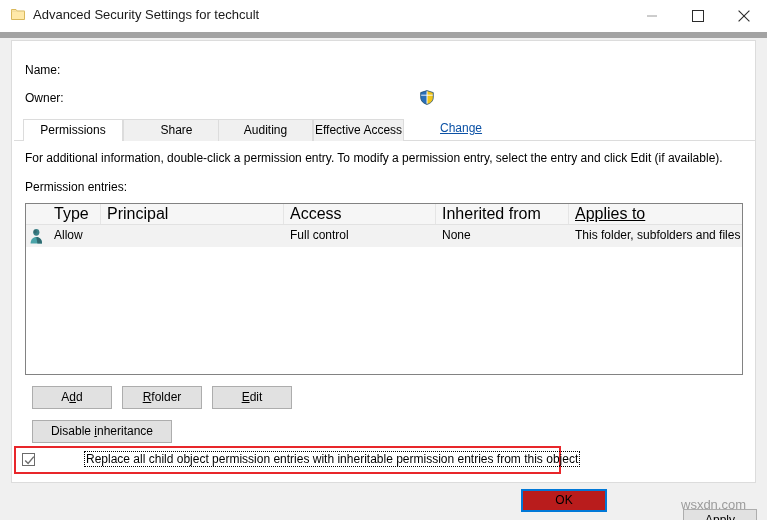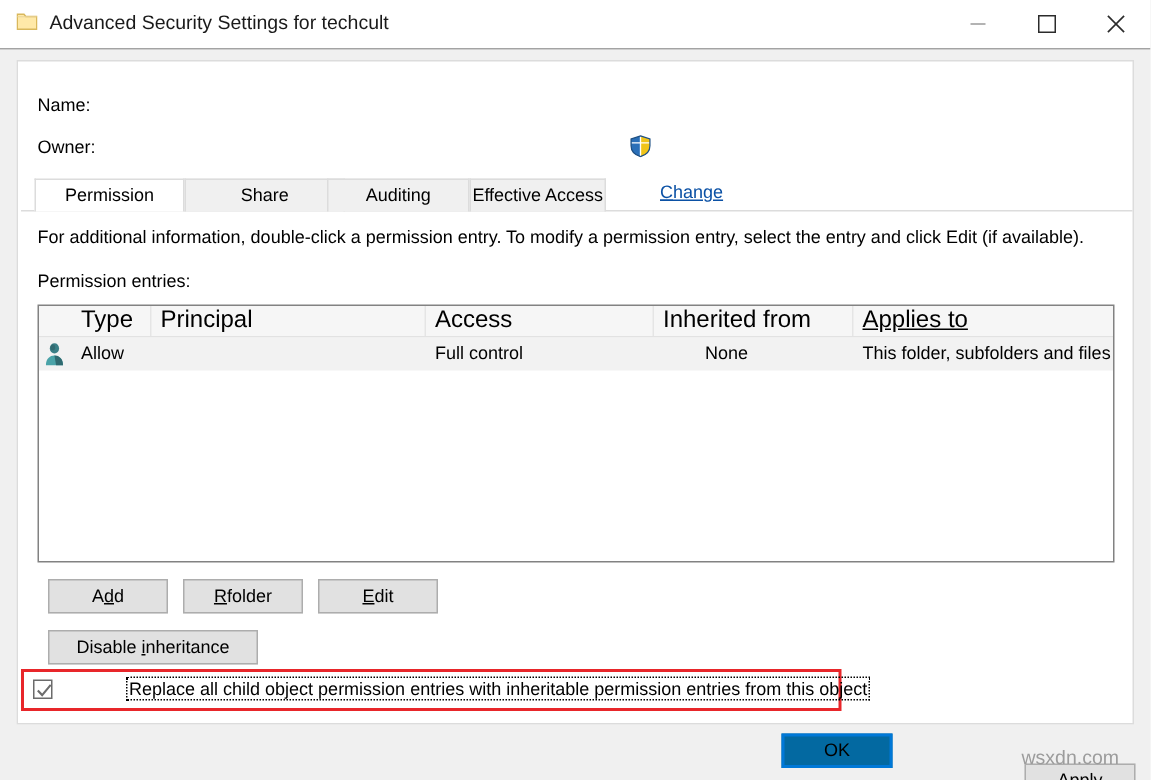--- a/index.html
+++ b/index.html
@@ -9,21 +9,21 @@
     font-family:"Liberation Sans","DejaVu Sans",sans-serif;
     font-size:12px;color:#000;
     overflow:hidden;
     -webkit-font-smoothing:antialiased;
   }
   #dialog{position:relative;width:767px;height:520px;background:#f0f0f0;box-sizing:border-box;}
 
   
   #titlebar{
     position:absolute;left:0;top:0;width:767px;height:32px;
-    background:#ffffff;border-bottom:1px solid #a3a3a3;
+    background:#ffffff;border-bottom:6px solid #a3a3a3;
   }
   #titlebar .folder-icon{
     position:absolute;left:11px;top:8px;width:14px;height:12px;
   }
   #titlebar .title-text{
     position:absolute;left:33px;top:7px;
     font-size:13px;color:#1a1a1a;white-space:nowrap;
   }
   .wbtn{
     position:absolute;top:0;width:46px;height:31px;cursor:default;
@@ -127,22 +127,22 @@
     border:1px solid #6b6b6b;background:#ffffff;box-sizing:border-box;
   }
   #chk-box svg{position:absolute;left:1px;top:1px;}
   #chk-label{
     position:absolute;left:17px;top:-1px;font-size:12px;color:#000;
     white-space:nowrap;border:1px dotted #000;padding:0 1px;margin-left:45px;
   }
 
   
   #btn-ok{
-    left:521px;top:489px;width:74px;height:23px;line-height:19px;
-    border:2px solid #0078d7;background:#0369a1;
+    left:521px;top:489px;width:86px;height:23px;line-height:19px;
+    border:2px solid #0078d7;background:#b91c1c;
   }
   #btn-cancel{left:602px;top:489px;width:74px;height:23px;line-height:21px;}
   #btn-apply{left:683px;top:489px;width:74px;height:23px;line-height:21px;margin-top:20px;}
 
   
   #watermark{
     position:absolute;left:681px;top:497px;
     font-size:13px;color:#9c9c9c;letter-spacing:0px;
     pointer-events:none;white-space:nowrap;
   }
@@ -196,21 +196,21 @@
           <path d="M7,0.6 L7,14.4" stroke="#ffffff" stroke-width="0.9"></path>
           <path d="M0.9,5.2 L13.1,5.2" stroke="#ffffff" stroke-width="0.9"></path>
           <path d="M7,0.6 L13.3,2.6 L13.3,7.2 C13.3,11 10.6,13.4 7,14.4 C3.4,13.4 0.7,11 0.7,7.2 L0.7,2.6 Z" fill="none" stroke="#1d4f84" stroke-width="0.8"></path>
         </svg>
       </span>
       <span class="ctext"><span class="mn">C</span><span>hange</span></span>
     </div>
 
     <div id="tabstrip">
       <div class="tabline"></div>
-      <div class="tab active" style="left:9px;width:100px;">Permission</div>
+      <div class="tab active" style="left:9px;width:100px;">Permissions</div>
       <div class="tab" style="left:109px;width:107px;">Share</div>
       <div class="tab" style="left:204px;width:95px;">Auditing</div>
       <div class="tab" style="left:299px;width:91px;">Effective Access</div>
     </div>
 
     <div id="desc">For additional information, double-click a permission entry. To modify a permission entry, select the entry and click Edit (if available).</div>
     <div id="entries-label">Permission entries:</div>
 
     <div id="listbox">
       <div id="listheader">
@@ -226,21 +226,21 @@
             <svg width="15" height="16" viewBox="0 0 15 16">
               <ellipse cx="7.3" cy="4.3" rx="3.1" ry="3.4" fill="#3a7f86"></ellipse>
               <path d="M1.6,15.5 C1.6,11.2 4.2,9.0 7.3,9.0 C10.4,9.0 13.0,11.2 13.0,15.5 Z" fill="#4aa3a8"></path>
               <path d="M7.3,9.0 C10.4,9.0 13.0,11.2 13.0,15.5 L8.4,15.5 Z" fill="#2f6a70"></path>
               <ellipse cx="6.2" cy="3.6" rx="1.6" ry="1.9" fill="#2c5a60" opacity="0.55"></ellipse>
             </svg>
           </span>
           <span class="rcell" style="left:22px;width:53px;">Allow</span>
           <span class="rcell" style="left:75px;width:183px;"></span>
           <span class="rcell" style="left:258px;width:152px;">Full control</span>
-          <span class="rcell" style="left:410px;width:133px;margin-left:28px;">None</span>
+          <span class="rcell" style="left:410px;width:133px;">None</span>
           <span class="rcell" style="left:543px;width:175px;">This folder, subfolders and files</span>
         </div>
       </div>
     </div>
 
     <button class="btn" id="btn-add"><span>A</span><span class="mn">d</span><span>d</span></button>
 
     <button class="btn" id="btn-remove"><span></span><span class="mn">R</span><span>folder</span></button>
 
     <button class="btn" id="btn-edit"><span></span><span class="mn">E</span><span>dit</span></button>

